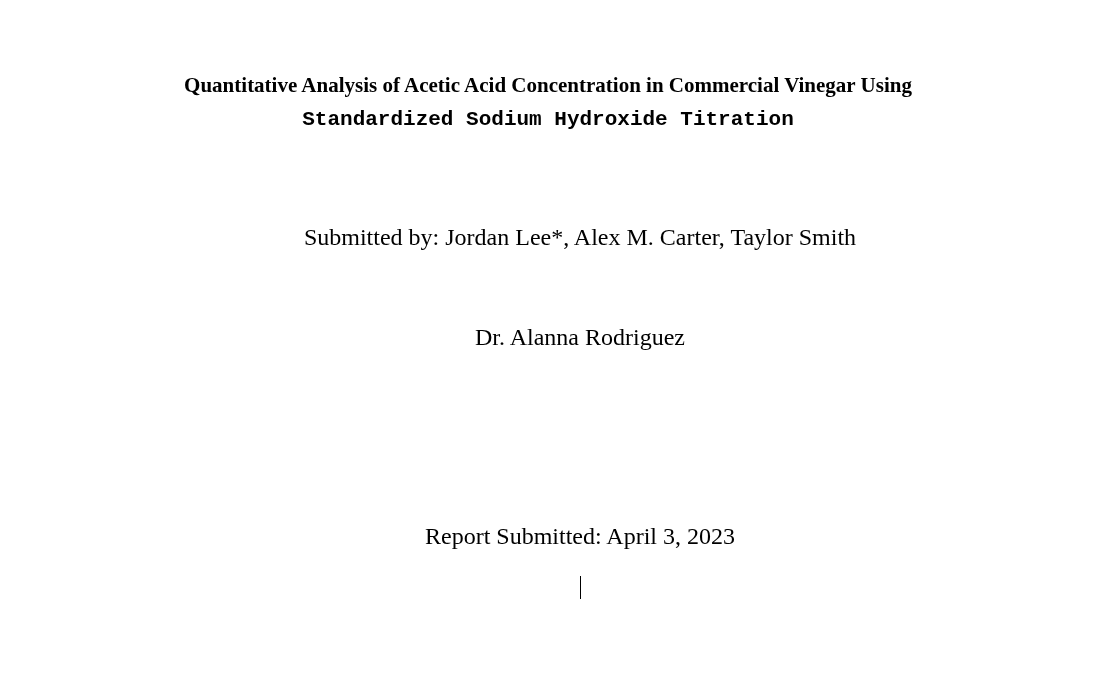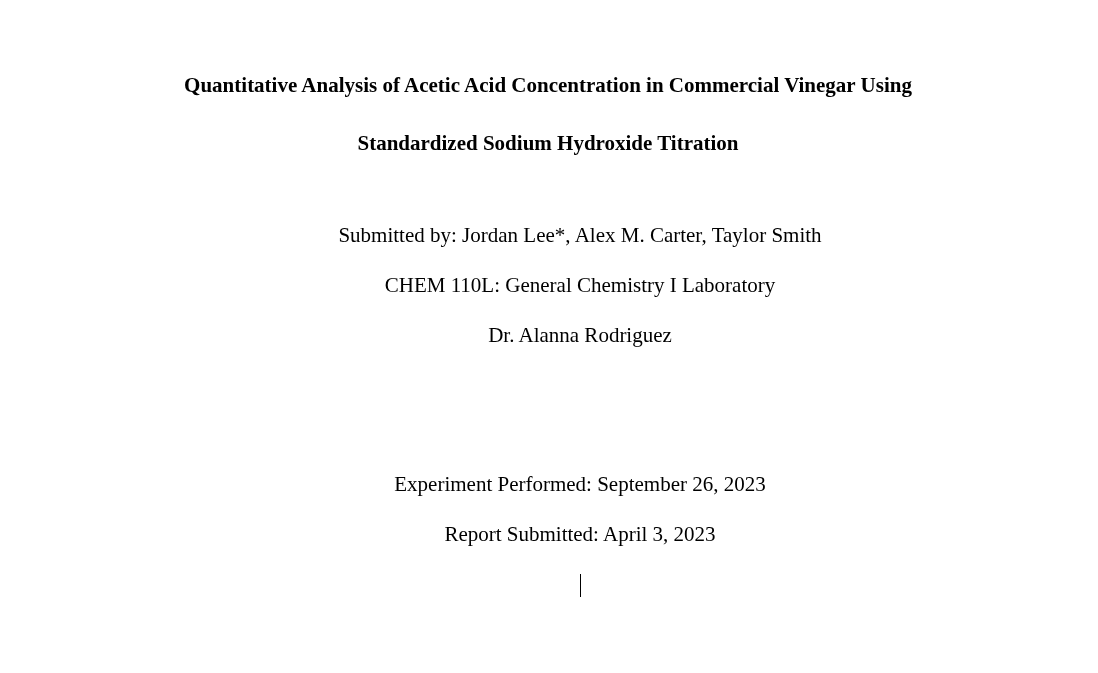--- a/index.html
+++ b/index.html
@@ -28,41 +28,39 @@
       line-height: 1;
     }
     .title {
       font-weight: bold;
       font-size: 21px;
       left: 0;
       width: 1096px;
       text-align: center;
     }
     .body-line {
-      font-size: 21px;
+      font-size: 24px;
       left: 64px;
       width: 1032px;
       text-align: center;
     }
     .cursor {
       display: inline-block;
       width: 1px;
       height: 23px;
       background: #000000;
       vertical-align: -5px;
       margin-left: 1px;
     }
   </style>
 </head>
 <body>
 
 <div class="page">
   <div class="line title" style="top:75px;">Quantitative Analysis of Acetic Acid Concentration in Commercial Vinegar Using</div>
-  <div class="line title" style="top:133px;">Standardized Sodium Hydroxide Titration</div>
+  <div class="line title" style="top:109px;font-family:Liberation Mono, monospace;">Standardized Sodium Hydroxide Titration</div>
 
   <div class="line body-line" style="top:225px;">Submitted by: Jordan Lee*, Alex M. Carter, Taylor Smith</div>
-  <div class="line body-line" style="top:275px;">CHEM 110L: General Chemistry I Laboratory</div>
   <div class="line body-line" style="top:325px;">Dr. Alanna Rodriguez</div>
 
-  <div class="line body-line" style="top:474px;">Experiment Performed: September 26, 2023</div>
   <div class="line body-line" style="top:524px;">Report Submitted: April 3, 2023</div>
   <div class="line body-line" style="top:574px;"><span class="cursor"></span></div>
 </div>
 
 </body></html>

